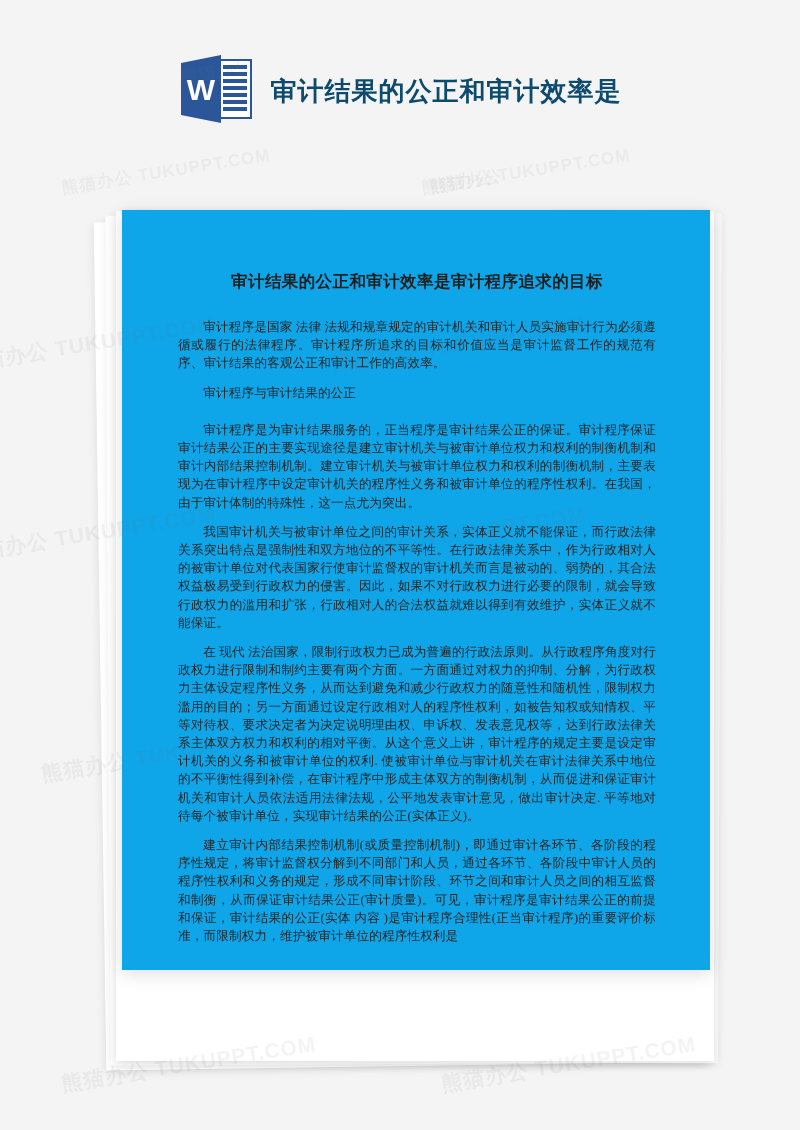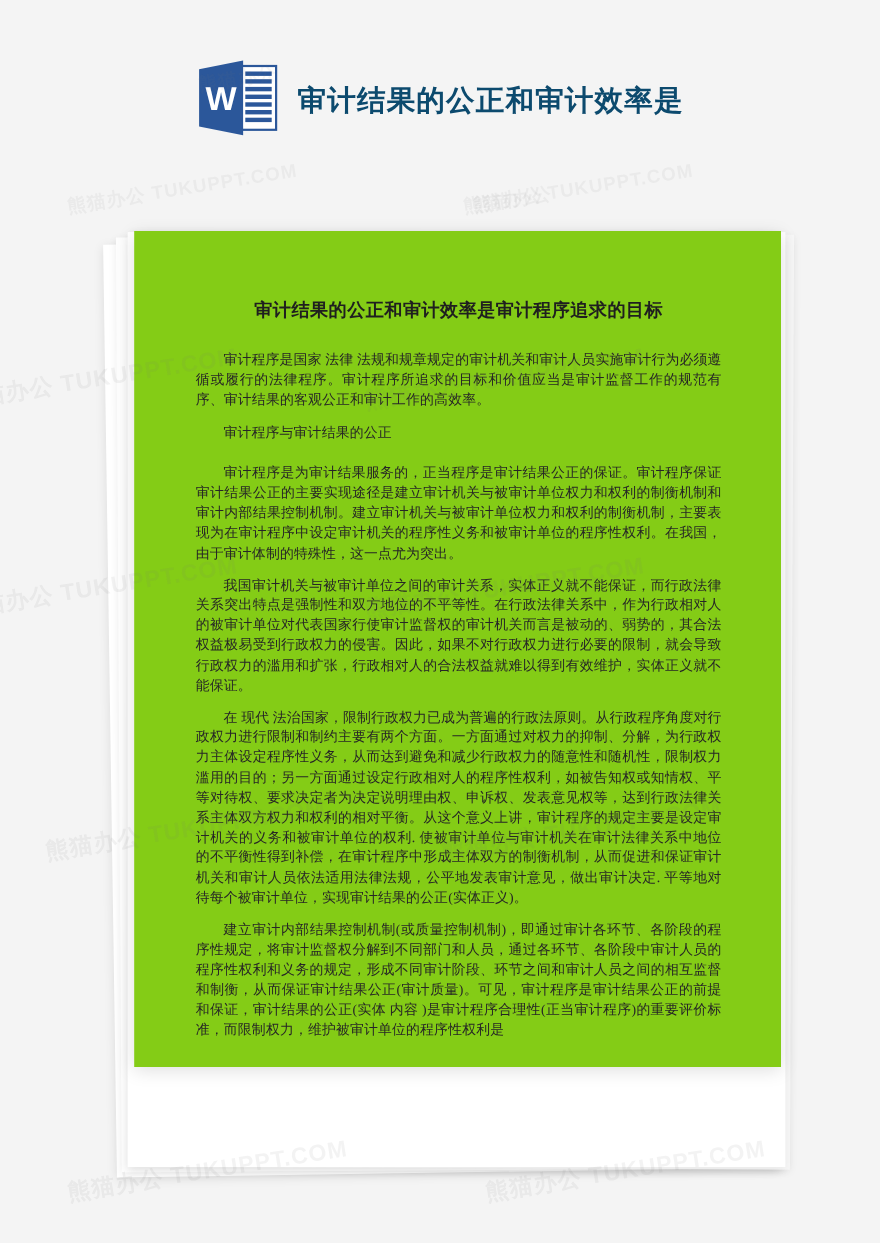--- a/index.html
+++ b/index.html
@@ -100,21 +100,21 @@
     background: #ffffff;
     box-shadow: 0 3px 9px rgba(0,0,0,0.07);
   }
   
   .page-main {
     position: absolute;
     left: 22px;
     top: 14px;
     width: 588px;
     height: 760px;
-    background: #84cc16;
+    background: #0ea5e9;
     box-shadow: 0 4px 16px rgba(0,0,0,0.13);
     overflow: hidden;
   }
 
   .page-content {
     position: absolute;
     left: 56px;
     top: 60px;
     width: 478px;
   }

